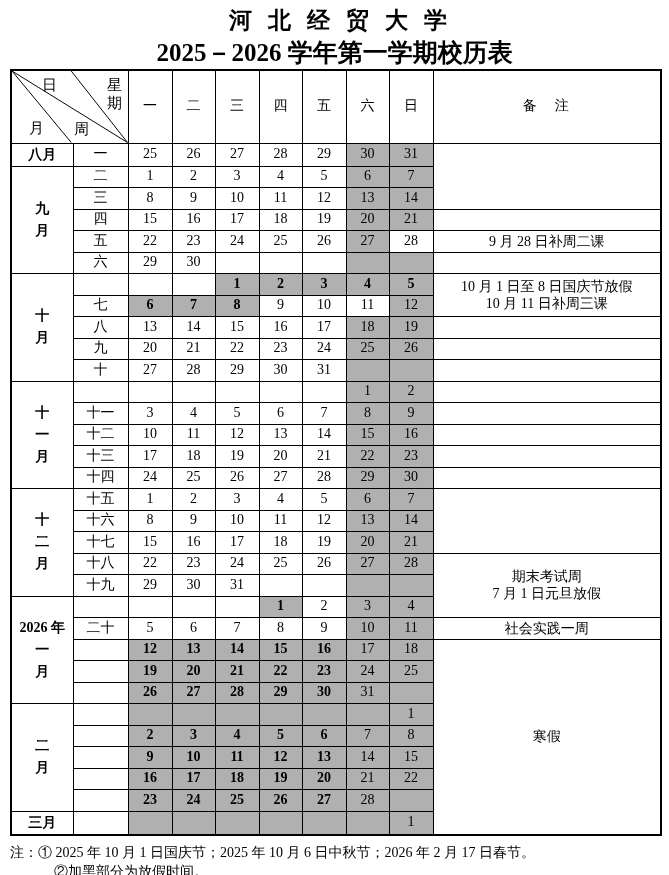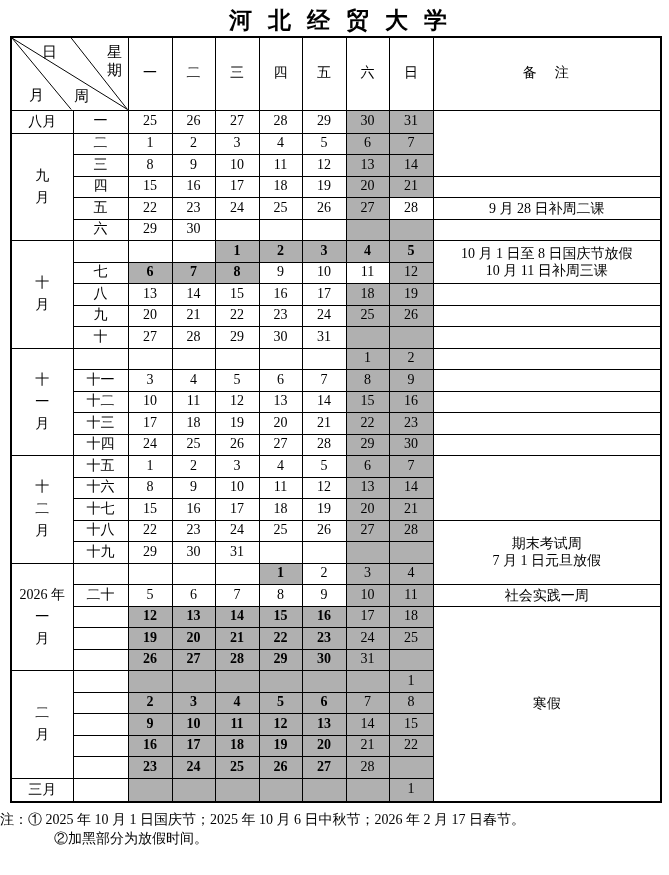--- a/index.html
+++ b/index.html
@@ -46,37 +46,38 @@
   .corner-box svg { position: absolute; inset: 0; width: 100%; height: 100%; }
   .corner-lbl { position: absolute; font-size: 15px; line-height: 18px; }
   .c-day   { left: 30px; top: 5px; }
   .c-wkday { right: 5px; top: 5px; width: 16px; word-break: break-all; }
   .c-month { left: 17px; bottom: 6px; }
   .c-week  { left: 62px; bottom: 5px; }
   td.wd-head { font-size: 15px; }
   td.remark-head { font-size: 15px; letter-spacing: 2px; margin-left: 10px; }
   td.shaded { background: var(--shade, #b0b0b0); }
   td.bold { font-weight: bold; }
-  td.month-cell { font-size: 15px; }
+  td.month-cell { font-size: 15px; font-weight: bold; }
   td.month-cell div { line-height: 22px; }
   td.week-cell { font-size: 14px; }
   td.day-cell { font-size: 14px; }
   td.remark-cell { font-size: 14px; margin-top: 40px; }
   td.remark-cell div { line-height: 17px; }
   .notes { margin-top: 7px; }
   .note-line { font-size: 14px; line-height: 19px; }
-  .note-1 { }
+  .note-1 { margin-left: 10px; }
   .note-2 { margin-left: 54px; }
 </style>
 </head>
 <body>
 
 <div class="page">
 
   <div class="school-name">河北经贸大学</div>
+  <div class="calendar-title">2025－2026 学年第一学期校历表</div>
 
   <table class="cal">
     <colgroup>
       <col style="width:62px">
         <col style="width:55px">
       <col style="width:44px">
         <col style="width:43px">
         <col style="width:44px">
       <col style="width:43px">
         <col style="width:44px">

